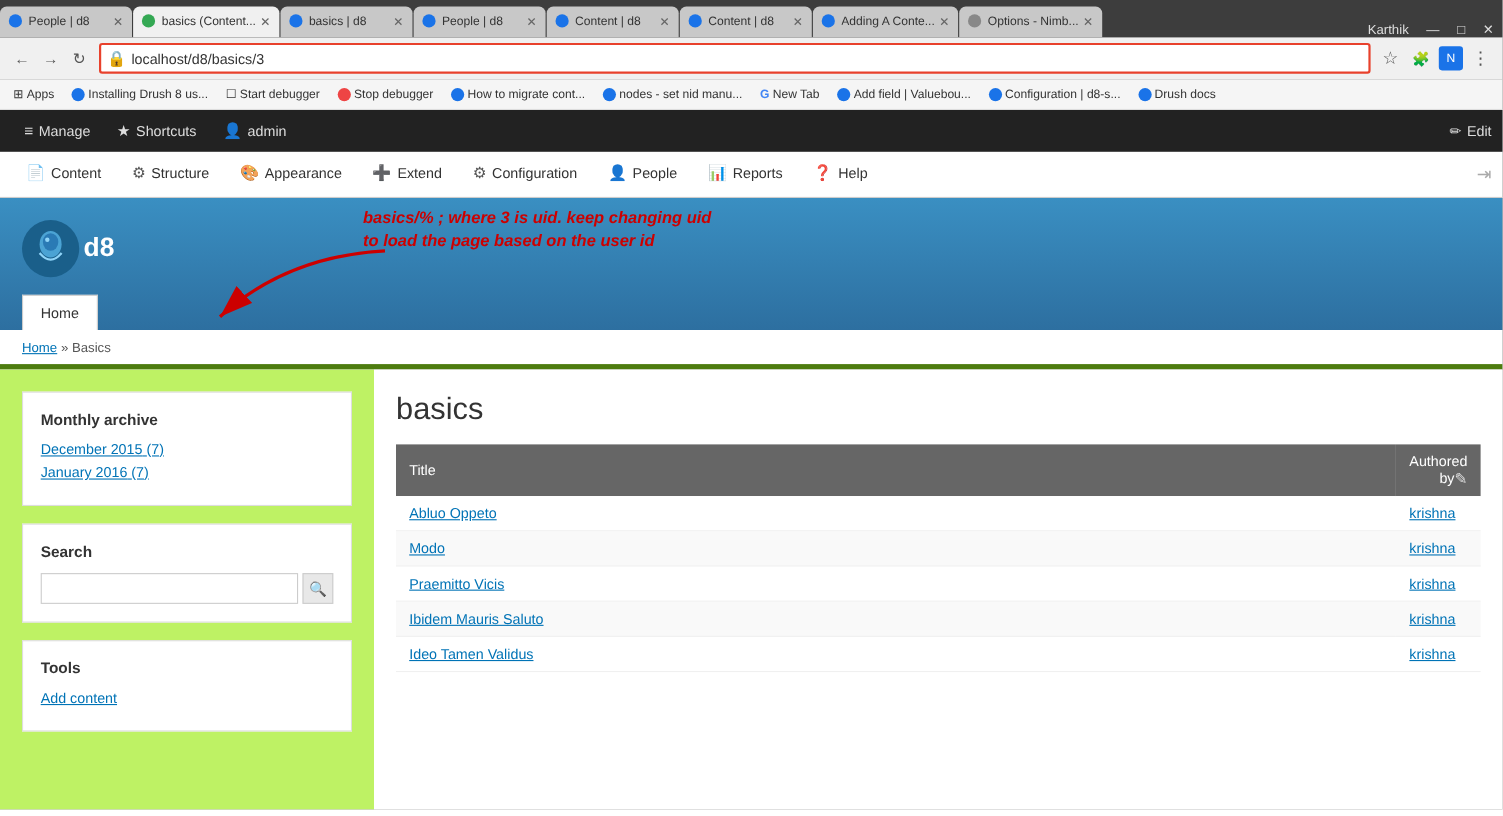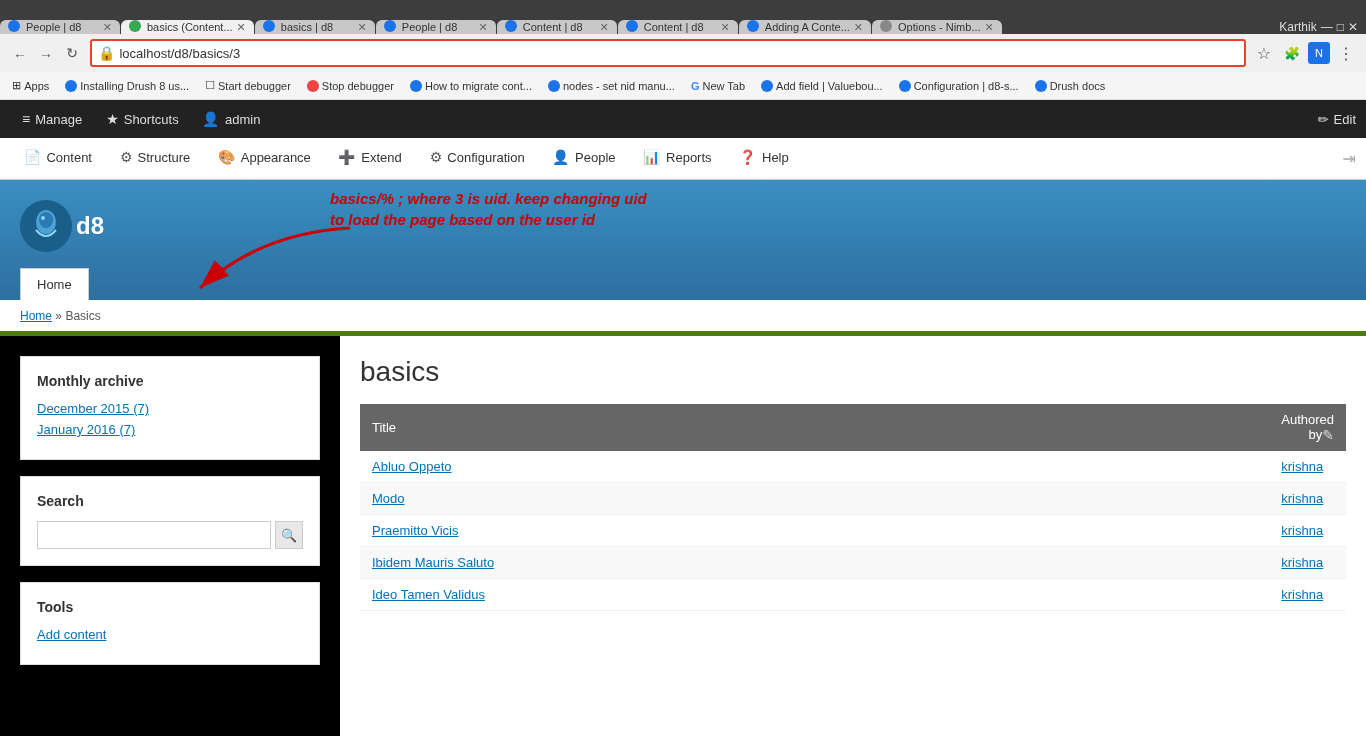--- a/index.html
+++ b/index.html
@@ -20,21 +20,21 @@
     .tab {
       display: flex;
       align-items: center;
       background: #c8c8c8;
       border-radius: 6px 6px 0 0;
       padding: 4px 8px;
       font-size: 11px;
       color: #333;
       max-width: 160px;
       min-width: 120px;
-      height: 14px;
+      height: 28px;
       margin-right: 1px;
       white-space: nowrap;
       overflow: hidden;
       position: relative;
       cursor: pointer;
     }
     .tab.active {
       background: #f0f0f0;
       z-index: 1;
     }
@@ -186,21 +186,21 @@
       display: flex;
       background: #f5f5f5;
       min-height: 400px;
     }
 
     
     .sidebar {
       width: 340px;
       min-width: 340px;
       padding: 20px;
-      background: #000000;
+      background: #bef264;
     }
     .sidebar-block {
       background: #fff;
       border: 1px solid #ddd;
       margin-bottom: 16px;
       padding: 16px;
     }
     .sidebar-block h3 { font-size: 14px; color: #333; margin-bottom: 12px; font-weight: bold; }
     .sidebar-link { display: block; color: #0073b6; text-decoration: underline; font-size: 13px; margin-bottom: 6px; cursor: pointer; }
     .search-form { display: flex; gap: 4px; margin-top: 8px; }
@@ -314,21 +314,21 @@
       <span class="tab-close">✕</span>
     </div>
     <div class="tab">
       <span class="tab-favicon">
         <span class="tab-favicon-gray"></span>
       </span>
       <span class="tab-title">Options - Nimb...</span>
       <span class="tab-close">✕</span>
     </div>
 
-    <div style="margin-left: auto; display: flex; align-items: flex-start; padding: 0 8px; color: #ddd; font-size: 12px; gap: 4px;">
+    <div style="margin-left: auto; display: flex; align-items: flex-start; padding: 0 8px; color: #ddd; font-size: 12px; gap: 16px;">
       <span>Karthik</span>
       <span style="cursor:pointer;">—</span>
       <span style="cursor:pointer;">□</span>
       <span style="cursor:pointer;">✕</span>
     </div>
   </div>
 
   <div class="address-bar-row">
     <div class="nav-buttons">
       <button class="nav-btn">←</button>

